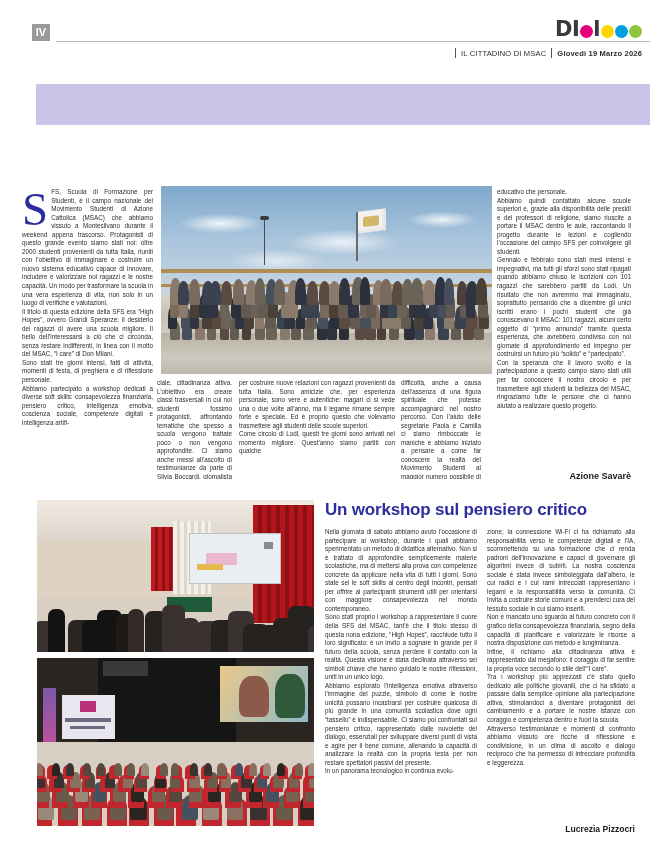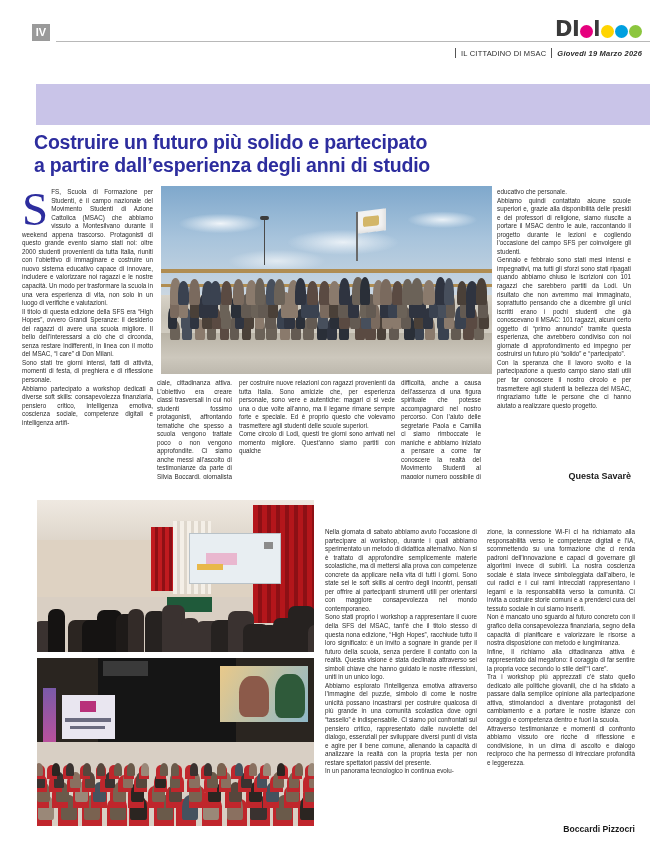--- a/index.html
+++ b/index.html
@@ -107,21 +107,21 @@
     font-size: 7.5px;
     color: #2b2b2b;
     letter-spacing: 0.2px;
   }
   .paper-line .tick {
     width: 1px; height: 10px;
     background: #555;
     margin: 0 5px;
   }
   .paper-name { font-weight: normal; }
-  .paper-date { font-style: italic; font-weight: bold; }
+  .paper-date { font-weight: bold; }
 
   
   .banner {
     position: absolute;
     left: 36px; top: 84px;
     width: 614px;
     height: 41px;
     background: #c9c4e8;
   }
   .banner-title {
@@ -376,24 +376,20 @@
     <div class="paper-line">
       <span class="tick"></span>
       <span class="paper-name">IL CITTADINO DI MSAC</span>
       <span class="tick"></span>
       <span class="paper-date">Giovedì 19 Marzo 2026</span>
     </div>
   </div>
 
   <div class="banner"></div>
 
-  <div class="deck">
-    <div>Costruire un futuro più solido e partecipato</div>
-    <div>a partire dall’esperienza degli anni di studio</div>
-  </div>
 
   <div class="photo photo-top">
     <div class="sky"></div>
     <div class="clouds"></div>
     <div class="steps"></div>
     <div class="ground"></div>
     <div class="railing"></div>
     <div class="railing2"></div>
     <div class="lamppost"></div>
     <div class="lamphead"></div>
@@ -543,21 +539,21 @@
   <div class="col col-t4" id="t-col4">
       <p>difficoltà, anche a causa dell’assenza di una figura spirituale che potesse accompagnarci nel nostro percorso. Con l’aiuto delle segretarie Paola e Camilla ci siamo rimboccate le maniche e abbiamo iniziato a pensare a come far conoscere la realtà del Movimento Studenti al maggior numero possibile di ragazzi, consapevoli del grande valore formativo che esperienze come questa possono offrire, sia dal punto di vista</p>
     </div>
   <div class="col col-t5" id="t-col5">
       <p>educativo che personale.</p>
       <p>Abbiamo quindi contattato alcune scuole superiori e, grazie alla disponibilità delle presidi e dei professori di religione, siamo riuscite a portare il MSAC dentro le aule, raccontando il progetto durante le lezioni e cogliendo l’occasione del campo SFS per coinvolgere gli studenti.</p>
       <p>Gennaio e febbraio sono stati mesi intensi e impegnativi, ma tutti gli sforzi sono stati ripagati quando abbiamo chiuso le iscrizioni con 101 ragazzi che sarebbero partiti da Lodi. Un risultato che non avremmo mai immaginato, soprattutto pensando che a dicembre gli unici iscritti erano i pochi studenti che già conoscevano il MSAC: 101 ragazzi, alcuni certo oggetto di “primo annuncio” tramite questa esperienza, che avrebbero condiviso con noi giornate di approfondimento ed impegno per costruirsi un futuro più “solido” e “partecipato”.</p>
       <p>Con la speranza che il lavoro svolto e la partecipazione a questo campo siano stati utili per far conoscere il nostro circolo e per trasmettere agli studenti la bellezza del MSAC, ringraziamo tutte le persone che ci hanno aiutato a realizzare questo progetto.</p>
     </div>
 
-  <div class="byline">Questa Savarè</div>
+  <div class="byline">Azione Savarè</div>
 
   <div class="photo photo-bl1">
     <div class="room-bg"></div>
     <div class="room-wall"></div>
     <div class="room-ceiling"></div>
     <div class="curtain-m"></div>
     <div class="curtain-w"></div>
     <div class="curtain-r"></div>
     <div class="screen">
       <div class="screen-a"></div>
@@ -726,28 +722,29 @@
         <span style="left: 81.51%; bottom: 59.72%; width: 8.06px; height: 12.4px; background: rgb(154, 136, 120); border-radius: 50% 50% 12% 12%;"></span>
         <span style="left: 86.8719%; bottom: 56%; width: 9.92px; height: 13.64px; background: rgb(192, 38, 44); border-radius: 7px 7px 0px 0px;"></span>
         <span style="left: 86.7899%; bottom: 59.72%; width: 8.06px; height: 12.4px; background: rgb(43, 37, 33); border-radius: 50% 50% 12% 12%;"></span>
         <span style="left: 92.1634%; bottom: 56%; width: 9.92px; height: 13.64px; background: rgb(192, 38, 44); border-radius: 7px 7px 0px 0px;"></span>
         <span style="left: 93.0247%; bottom: 59.72%; width: 8.06px; height: 12.4px; background: rgb(122, 98, 80); border-radius: 50% 50% 12% 12%;"></span>
         <span style="left: 96.8264%; bottom: 56%; width: 9.92px; height: 13.64px; background: rgb(192, 38, 44); border-radius: 7px 7px 0px 0px;"></span>
         <span style="left: 97.8394%; bottom: 59.72%; width: 8.06px; height: 12.4px; background: rgb(154, 136, 120); border-radius: 50% 50% 12% 12%;"></span>
       </div>
   </div>
 
+  <div class="art2-title">Un workshop sul pensiero critico</div>
   <div class="col col-b1" id="b-col1">
       <p>Nella giornata di sabato abbiamo avuto l’occasione di partecipare ai workshop, durante i quali abbiamo sperimentato un metodo di didattica alternativo. Non si è trattato di approfondire semplicemente materie scolastiche, ma di mettersi alla prova con competenze concrete da applicare nella vita di tutti i giorni. Sono state sei le soft skills al centro degli incontri, pensati per offrire ai partecipanti strumenti utili per orientarsi con maggiore consapevolezza nel mondo contemporaneo.</p>
       <p>Sono stati proprio i workshop a rappresentare il cuore della SFS del MSAC, tant’è che il titolo stesso di questa nona edizione, “High Hopes”, racchiude tutto il loro significato: è un invito a sognare in grande per il futuro della scuola, senza perdere il contatto con la realtà. Questa visione è stata declinata attraverso sei simboli chiave che hanno guidato le nostre riflessioni, uniti in un unico logo.</p>
       <p>Abbiamo esplorato l’intelligenza emotiva attraverso l’immagine del puzzle, simbolo di come le nostre unicità possano incastrarsi per costruire qualcosa di più grande in una comunità scolastica dove ogni “tassello” è indispensabile. Ci siamo poi confrontati sul pensiero critico, rappresentato dalle nuvolette del dialogo, essenziali per sviluppare diversi punti di vista e agire per il bene comune, allenando la capacità di analizzare la realtà con la propria testa per non restare spettatori passivi del presente.</p>
       <p>In un panorama tecnologico in continua evolu-</p>
     </div>
   <div class="col col-b2" id="b-col2">
       <p>zione, la connessione Wi-Fi ci ha richiamato alla responsabilità verso le competenze digitali e l’IA, scommettendo su una formazione che ci renda padroni dell’innovazione e capaci di governare gli algoritmi invece di subirli. La nostra coscienza sociale è stata invece simboleggiata dall’albero, le cui radici e i cui rami intrecciati rappresentano i legami e la responsabilità verso la comunità. Ci invita a costruire storie comuni e a prenderci cura del tessuto sociale in cui siamo inseriti.</p>
       <p>Non è mancato uno sguardo al futuro concreto con il grafico della consapevolezza finanziaria, segno della capacità di pianificare e valorizzare le risorse a nostra disposizione con metodo e lungimiranza.</p>
       <p>Infine, il richiamo alla cittadinanza attiva è rappresentato dal megafono: il coraggio di far sentire la propria voce secondo lo stile dell’“I care”.</p>
       <p>Tra i workshop più apprezzati c’è stato quello dedicato alle politiche giovanili, che ci ha sfidato a passare dalla semplice opinione alla partecipazione attiva, stimolandoci a diventare protagonisti del cambiamento e a portare le nostre istanze con coraggio e competenza dentro e fuori la scuola.</p>
       <p>Attraverso testimonianze e momenti di confronto abbiamo vissuto ore ricche di riflessione e condivisione, in un clima di ascolto e dialogo reciproco che ha permesso di intrecciare profondità e leggerezza.</p>
     </div>
-  <div class="byline2">Boccardi Pizzocri</div>
+  <div class="byline2">Lucrezia Pizzocri</div>
 
 </div>
 
 </body></html>

